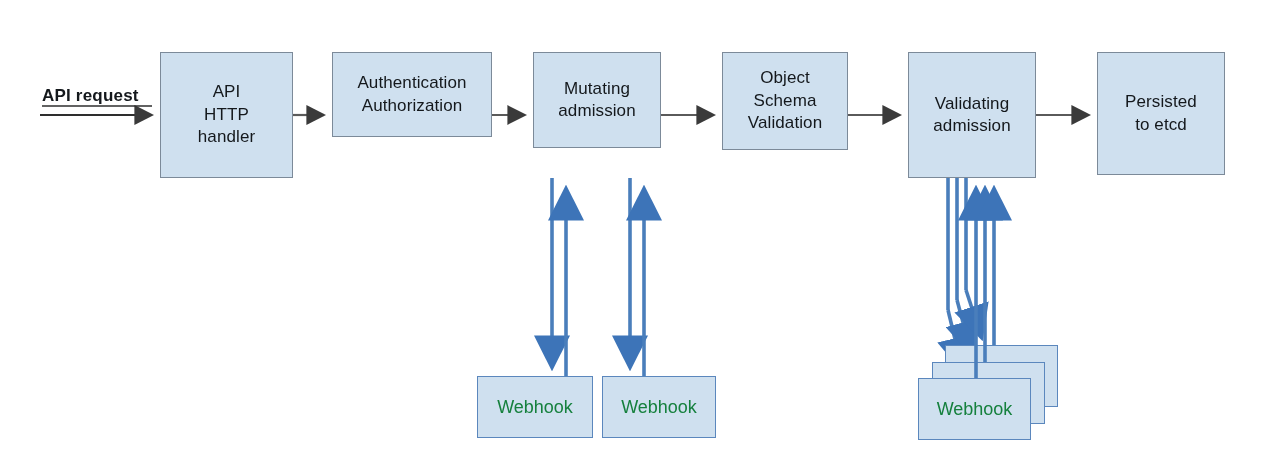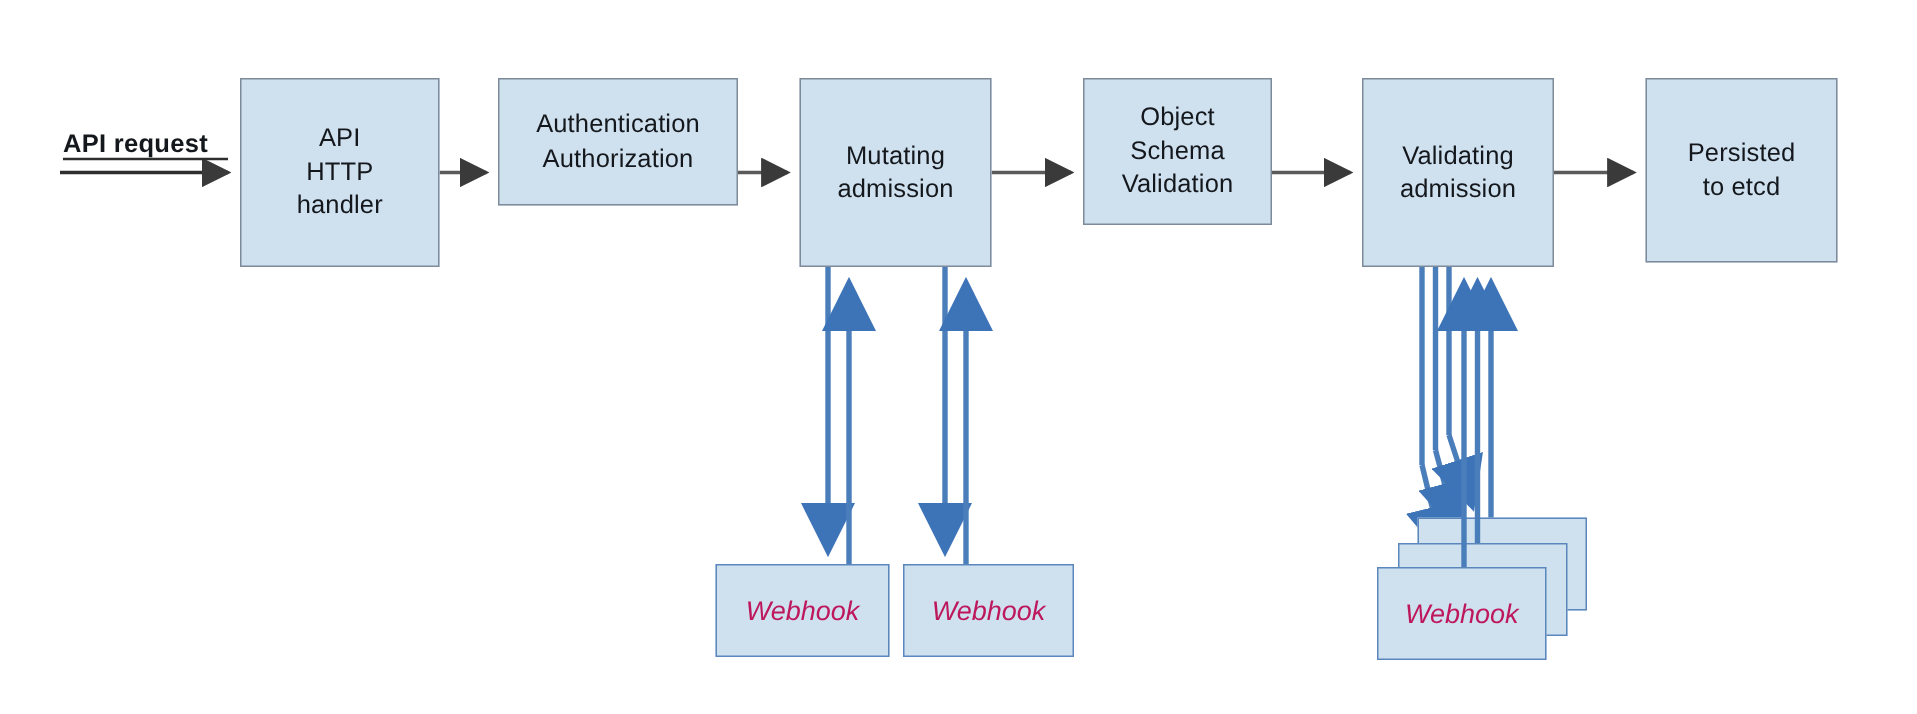--- a/index.html
+++ b/index.html
@@ -34,24 +34,23 @@
   }
   .webhook {
     position: absolute;
     box-sizing: border-box;
     background: #cfe0ef;
     border: 1.6px solid #5b87bd;
     display: flex;
     align-items: center;
     justify-content: center;
     text-align: center;
-    color: #be185d;
+    color: #15803d;
     font-size: 18px;
     z-index: 6;
-    font-style: italic;
   }
   .webhook-ghost {
     position: absolute;
     box-sizing: border-box;
     background: #cfe0ef;
     border: 1.6px solid #5b87bd;
     z-index: 4;
   }
   .entry-label {
     position: absolute;
@@ -82,21 +81,21 @@
 
   <div class="entry-label" style="left:42px; top:86px;">API request</div>
 
   <div class="node" style="left:160px; top:52px; width:133px; height:126px;">API
 HTTP
 handler</div>
 
   <div class="node" style="left:332px; top:52px; width:160px; height:85px;">Authentication
 Authorization</div>
 
-  <div class="node" style="left:533px; top:52px; width:128px; height:126px;">Mutating
+  <div class="node" style="left:533px; top:52px; width:128px; height:96px;">Mutating
 admission</div>
 
   <div class="node" style="left:722px; top:52px; width:126px; height:98px;">Object
 Schema
 Validation</div>
 
   <div class="node" style="left:908px; top:52px; width:128px; height:126px;">Validating
 admission</div>
 
   <div class="node" style="left:1097px; top:52px; width:128px; height:123px;">Persisted

